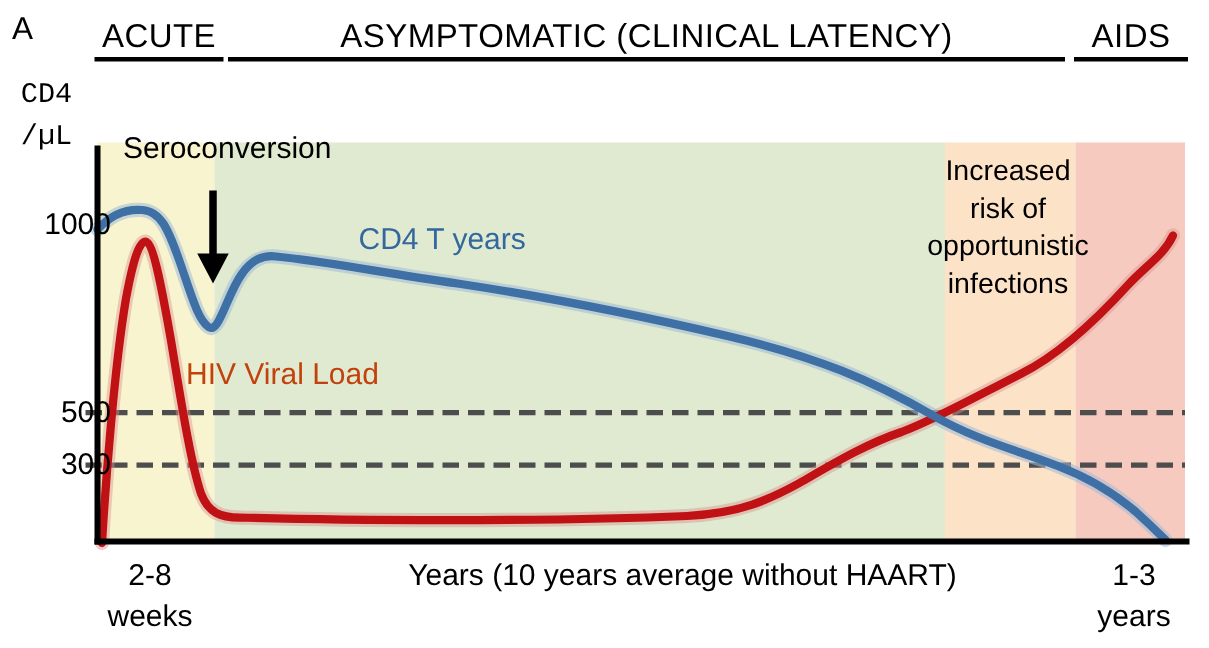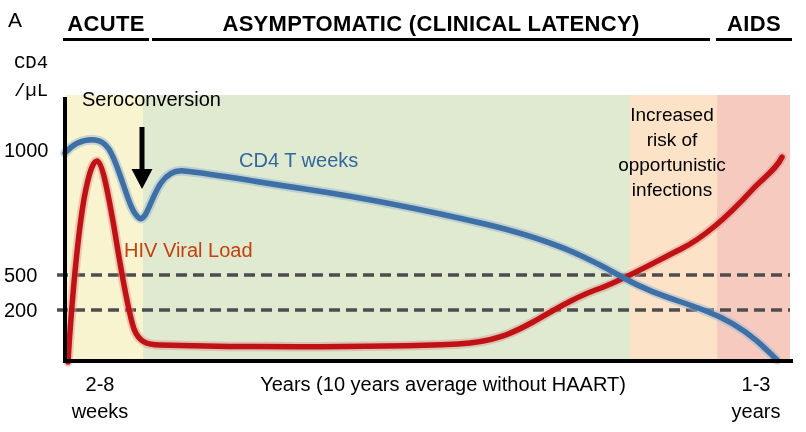--- a/index.html
+++ b/index.html
@@ -4,44 +4,44 @@
 <style>
   html,body{margin:0;padding:0;background:#fff;}
   #canvas{
     position:relative;width:806px;height:432px;background:#fff;overflow:hidden;
     font-family:"Liberation Sans","DejaVu Sans",sans-serif;color:#000;
   }
   .abs{position:absolute;}
   
   .phase{
     position:absolute;top:11px;height:27px;border-bottom:3px solid #000;
-    font-weight:bold;font-size:22px;letter-spacing:.3px;text-align:center;line-height:25px;
+    font-weight:normal;font-size:22px;letter-spacing:.3px;text-align:center;line-height:25px;
     white-space:nowrap;z-index:5;
   }
   #panel-a{left:8px;top:8px;font-size:21px;z-index:5;}
   
   .band{position:absolute;top:95px;height:266px;z-index:1;}
   
   .yaxis{left:63px;top:97px;width:4px;height:266px;background:#000;z-index:3;}
   .xaxis{left:63px;top:359px;width:730px;height:4px;background:#000;z-index:3;}
   svg.layer{position:absolute;left:0;top:0;z-index:2;}
   
   .lbl{position:absolute;z-index:4;white-space:nowrap;}
   #unit-label{left:2px;top:49px;width:58px;text-align:center;font-size:19px;line-height:28px;font-family:Liberation Mono, monospace;}
-  .tick{left:4px;width:54px;text-align:left;font-size:20px;}
+  .tick{left:20px;width:54px;text-align:right;font-size:20px;}
   #tick-1000{top:139px;}
   #tick-500{top:264px;}
   #tick-200{top:299px;}
   #sero-label{left:82px;top:88px;font-size:20px;}
   #cd4-label{left:239px;top:149px;font-size:20px;font-weight:bold;}
   #hiv-label{left:124px;top:239px;font-size:20px;}
   #risk-text{left:592px;top:102px;width:160px;text-align:center;font-size:19px;line-height:25px;z-index:4;position:absolute;}
   .xlab{top:371px;text-align:center;font-size:20px;line-height:27px;}
   #xlab-left{left:70px;width:60px;}
-  #xlab-center{left:143px;width:600px;}
+  #xlab-center{left:155px;width:600px;}
   #xlab-right{left:725px;width:62px;}
 </style>
 </head>
 <body>
 
 <div id="canvas">
 
   <div id="panel-a" class="abs">A</div>
 
   <div class="phase" style="left:63px;width:86px;">ACUTE</div>
@@ -69,24 +69,24 @@
   <div class="abs yaxis"></div>
   <div class="abs xaxis"></div>
 
   <div id="unit-label" class="lbl">
     <div>CD4</div>
     <div>/µL</div>
   </div>
 
   <div id="tick-1000" class="lbl tick">1000</div>
   <div id="tick-500" class="lbl tick">500</div>
-  <div id="tick-200" class="lbl tick">200</div>
+  <div id="tick-200" class="lbl tick">300</div>
 
   <div id="sero-label" class="lbl">Seroconversion</div>
-  <div id="cd4-label" class="lbl" style="font-weight: normal; color: rgb(51, 104, 158);">CD4 T weeks</div>
+  <div id="cd4-label" class="lbl" style="font-weight: normal; color: rgb(51, 104, 158);">CD4 T years</div>
   <div id="hiv-label" class="lbl" style="color: #c2410c;">HIV Viral Load</div>
 
   <div id="risk-text">
     <div>Increased</div>
     <div>risk of</div>
     <div>opportunistic</div>
     <div>infections</div>
   </div>
 
   <div id="xlab-left" class="lbl xlab">

